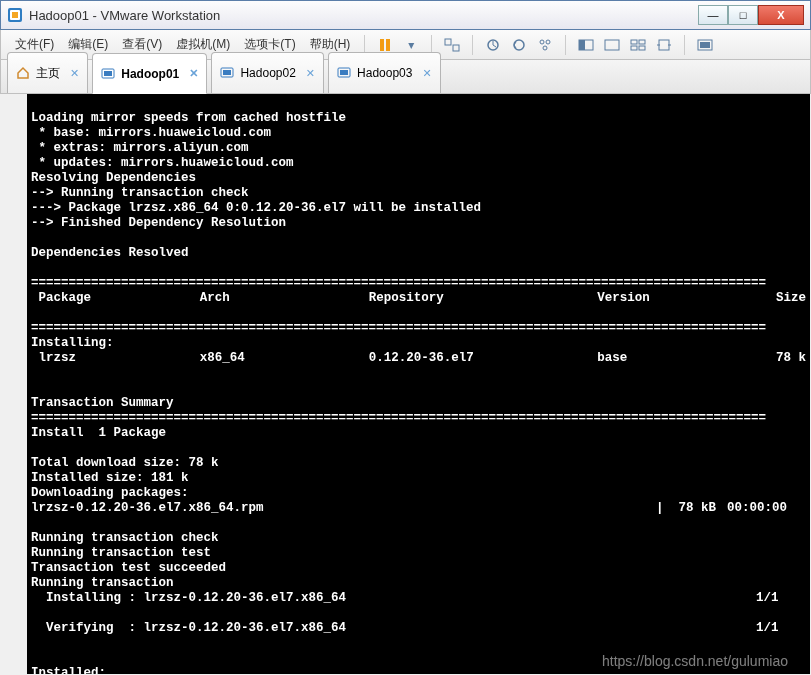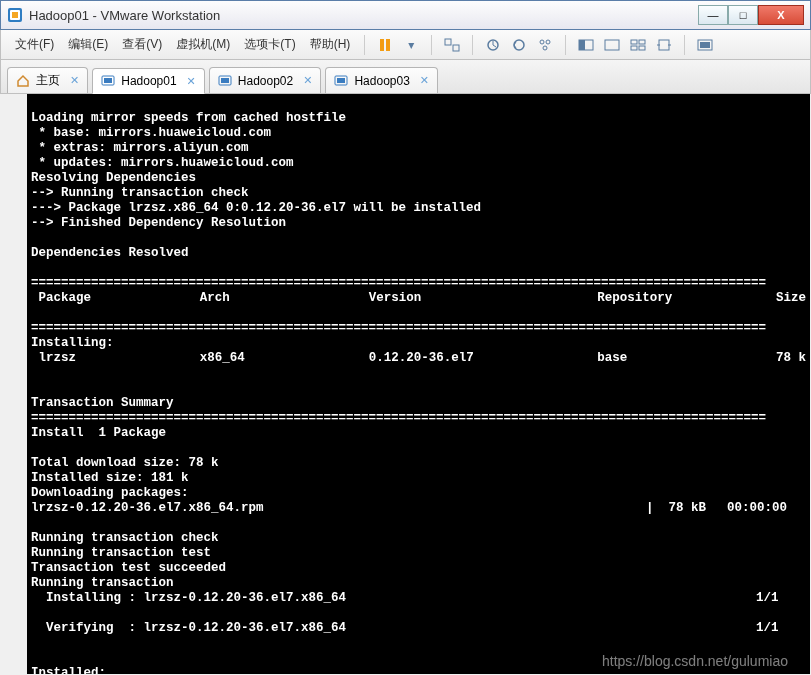--- a/index.html
+++ b/index.html
@@ -15,37 +15,37 @@
 
 
 .menubar { height: 30px; background: linear-gradient(#fbfbfb,#ececec); border: 1px solid #c0c0c0; border-top: none; display: flex; align-items: center; padding: 0 8px; gap: 2px; text-align: center; }
 .menu-item { padding: 4px 6px; color: #333; }
 .tool-sep { width: 1px; height: 20px; background: #ccc; margin: 0 6px; }
 .tool-icon { width: 24px; height: 22px; display: flex; align-items: center; justify-content: center; color: #5a7ca0; }
 .tool-icon.orange { color: #f39c12; }
 
 
 .tabs-row { height: 34px; background: linear-gradient(#f5f5f5,#e5e5e5); border: 1px solid #c0c0c0; border-top: none; display: flex; align-items: flex-end; padding: 0 6px; gap: 4px; }
-.tab { height: 26px; border: 1px solid #b5b5b5; border-bottom: none; border-radius: 4px 4px 0 0; background: linear-gradient(#fdfdfd,#f0f0f0); display: flex; align-items: center; padding: 0 8px; gap: 6px; font-size: 12px; }
-.tab.active { background: #fff; font-weight: normal; border-bottom: 1px solid #fff; margin-bottom: -1px; }
+.tab { height: 41px; border: 1px solid #b5b5b5; border-bottom: none; border-radius: 4px 4px 0 0; background: linear-gradient(#fdfdfd,#f0f0f0); display: flex; align-items: center; padding: 0 8px; gap: 6px; font-size: 12px; }
+.tab.active { background: #fff; font-weight: bold; border-bottom: 1px solid #fff; margin-bottom: -1px; }
 .tab .close-x { color: #6aa3d8; font-size: 11px; margin-left: 4px; }
 .tab-icon { width: 14px; height: 14px; display: inline-flex; align-items: center; justify-content: center; }
 
 
 .terminal { position: absolute; top: 94px; left: 1px; right: 1px; bottom: 1px; background: #000; color: #fff; font-family: "Courier New", monospace; font-size: 12.5px; line-height: 15px; padding: 2px 4px; white-space: pre; overflow: hidden; font-weight: bold; margin-left: 26px; }
 .terminal .hdr { display: flex; }
 .terminal .hdr span:nth-child(1){width:170px}
 .terminal .hdr span:nth-child(2){width:170px}
 .terminal .hdr span:nth-child(3){width:230px}
 .terminal .hdr span:nth-child(4){width:180px}
 .terminal .hdr span:nth-child(5){flex:1;text-align:center}
 .hr { letter-spacing: 0; }
 .dlrow { display: flex; }
 .dlrow .l { flex: 1 }
-.dlrow .m { width: 80px; text-align: center }
+.dlrow .m { width: 80px; text-align: right }
 .dlrow .r { width: 90px; text-align: center; padding-right: 8px }
 .pr { display: flex; }
 .pr .l { flex: 1 }
 .pr .r { width: 50px; padding-right: 8px }
 
 .watermark { position: absolute; bottom: 6px; right: 23px; color: rgba(230,230,230,0.55); font-family: Arial, sans-serif; font-size: 14px; }
 </style>
 </head>
 <body>
 
@@ -196,21 +196,21 @@
 <span> * extras: mirrors.aliyun.com</span>
 <span> * updates: mirrors.huaweicloud.com</span>
 <span>Resolving Dependencies</span>
 <span>--&gt; Running transaction check</span>
 <span>---&gt; Package lrzsz.x86_64 0:0.12.20-36.el7 will be installed</span>
 <span>--&gt; Finished Dependency Resolution</span>
 <span></span>
 <span>Dependencies Resolved</span>
 <span></span>
 <span class="hr">==================================================================================================</span>
-<div class="hdr"><span> Package</span><span>Arch</span><span>Version</span><span>Repository</span><span>Size</span></div>
+<div class="hdr"><span> Package</span><span>Arch</span><span>Repository</span><span>Version</span><span>Size</span></div>
 <span class="hr">==================================================================================================</span>
 <span>Installing:</span>
 <div class="hdr"><span> lrzsz</span><span>x86_64</span><span>0.12.20-36.el7</span><span>base</span><span>78 k</span></div>
 <span></span>
 <span>Transaction Summary</span>
 <span class="hr">==================================================================================================</span>
 <span>Install  1 Package</span>
 <span></span>
 <span>Total download size: 78 k</span>
 <span>Installed size: 181 k</span>

